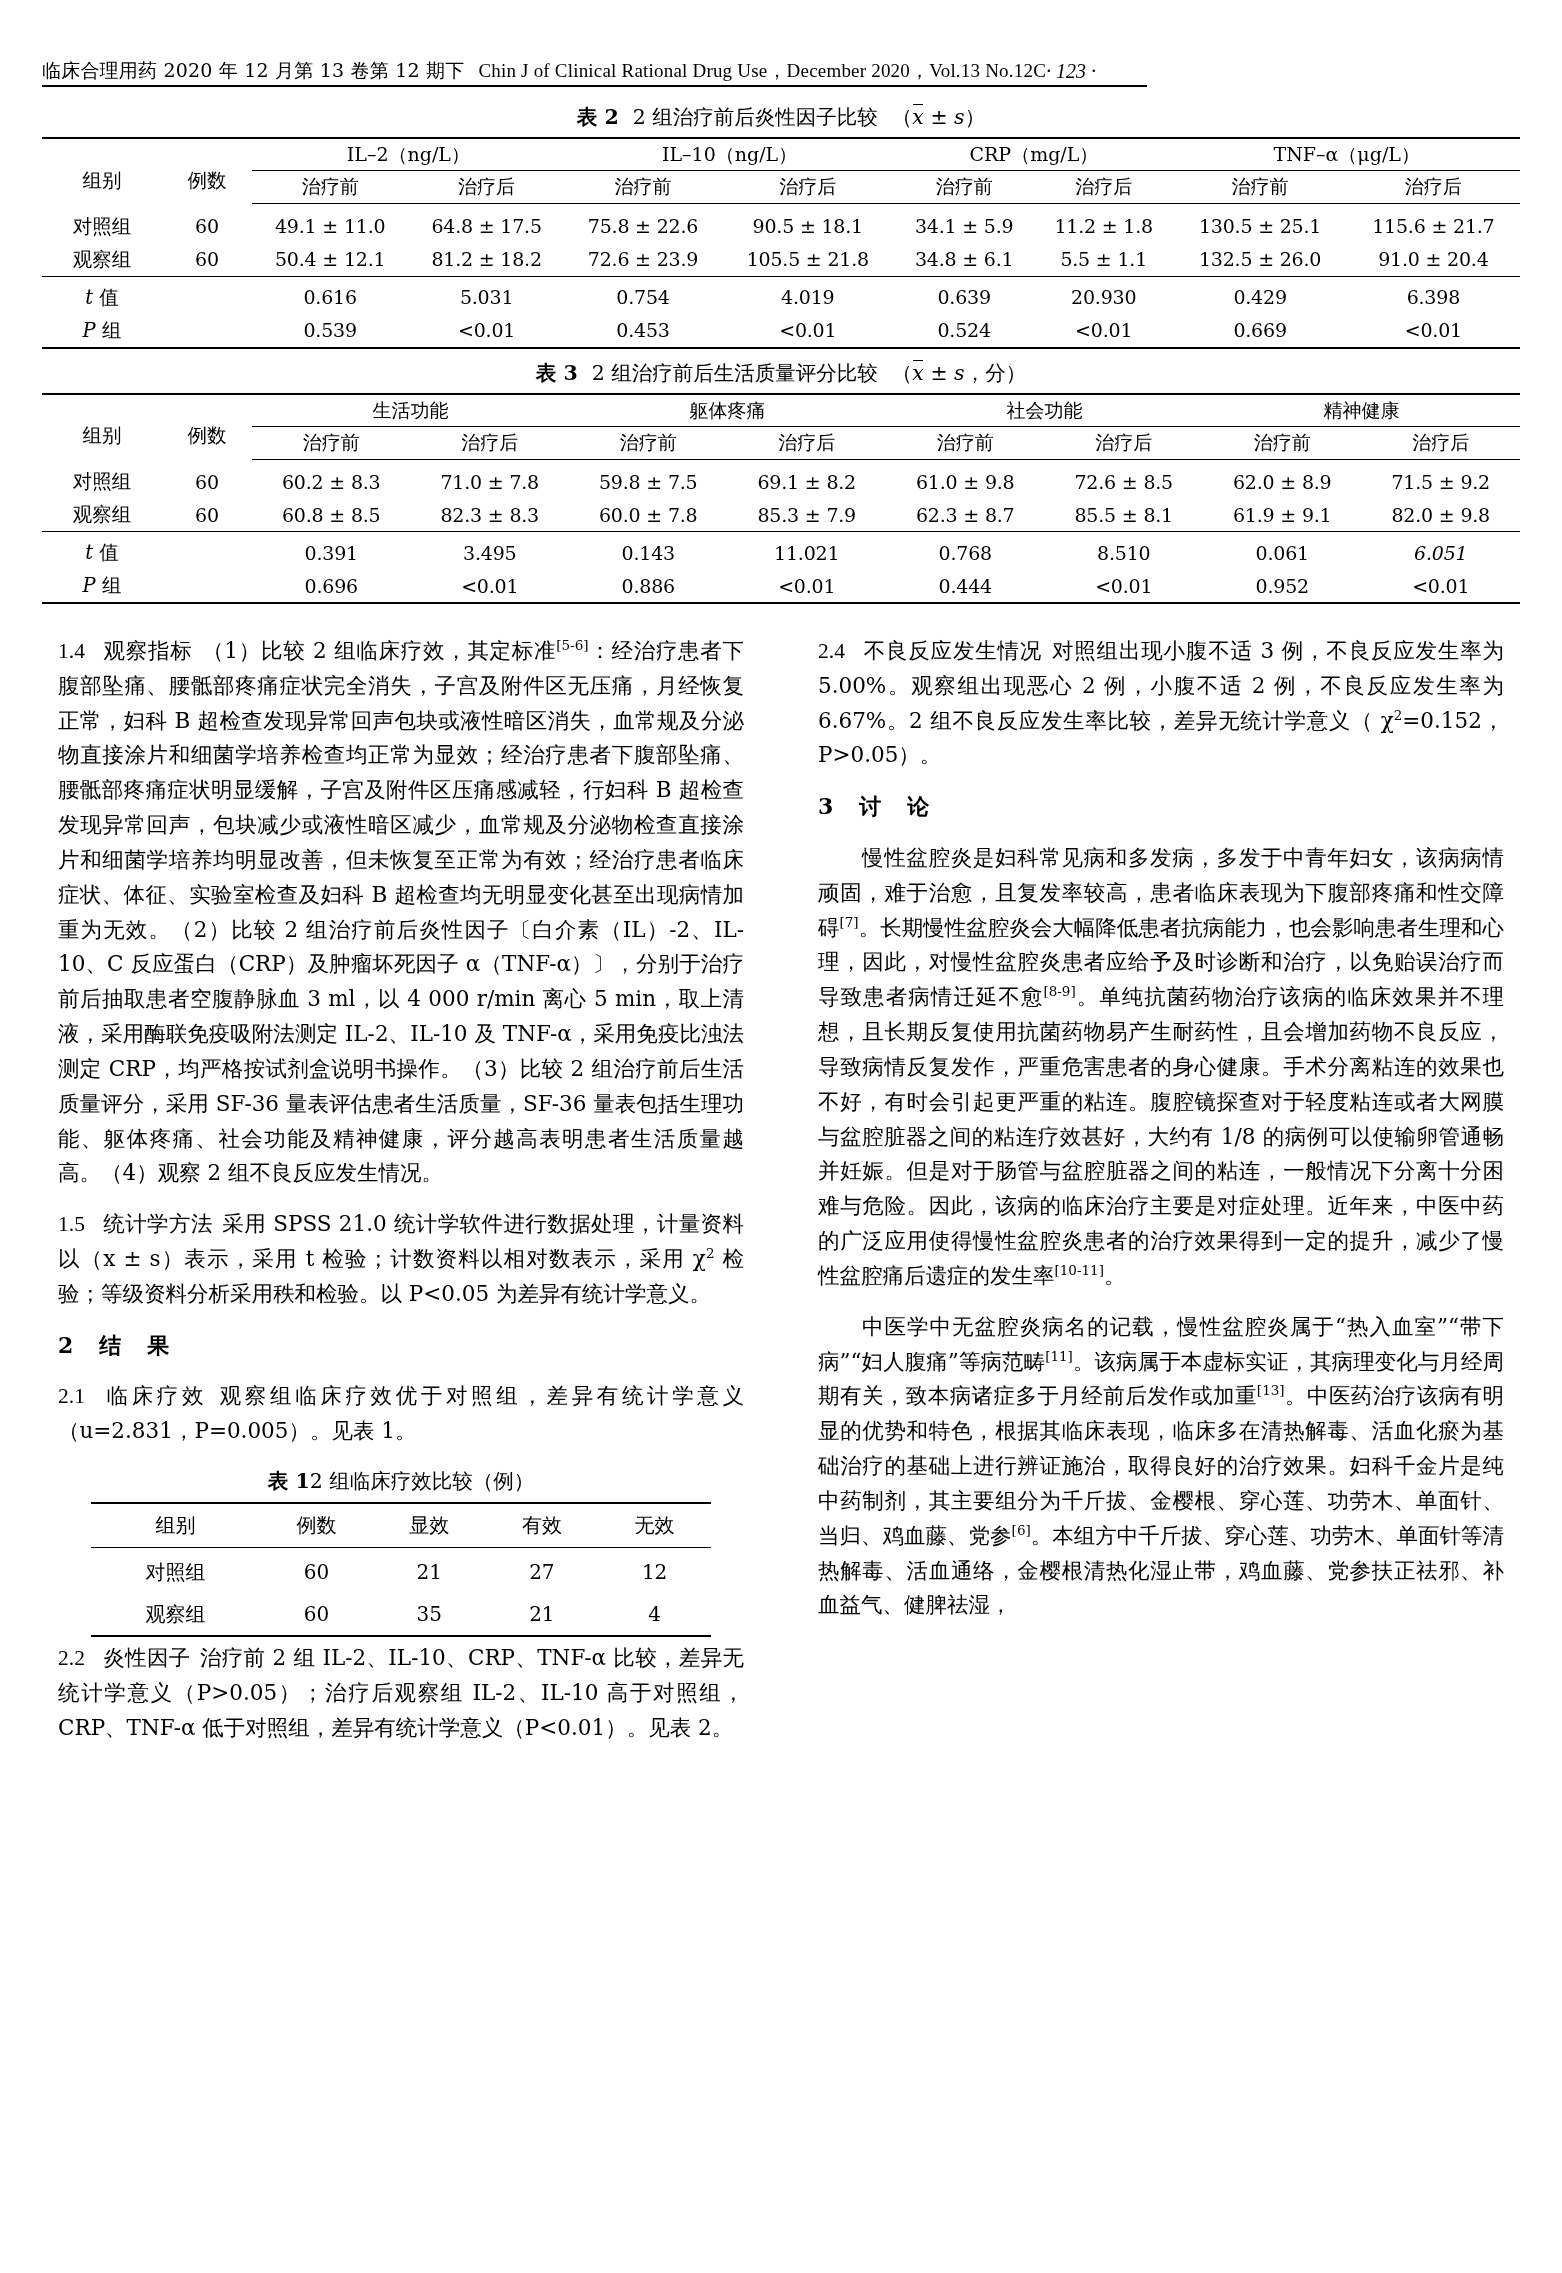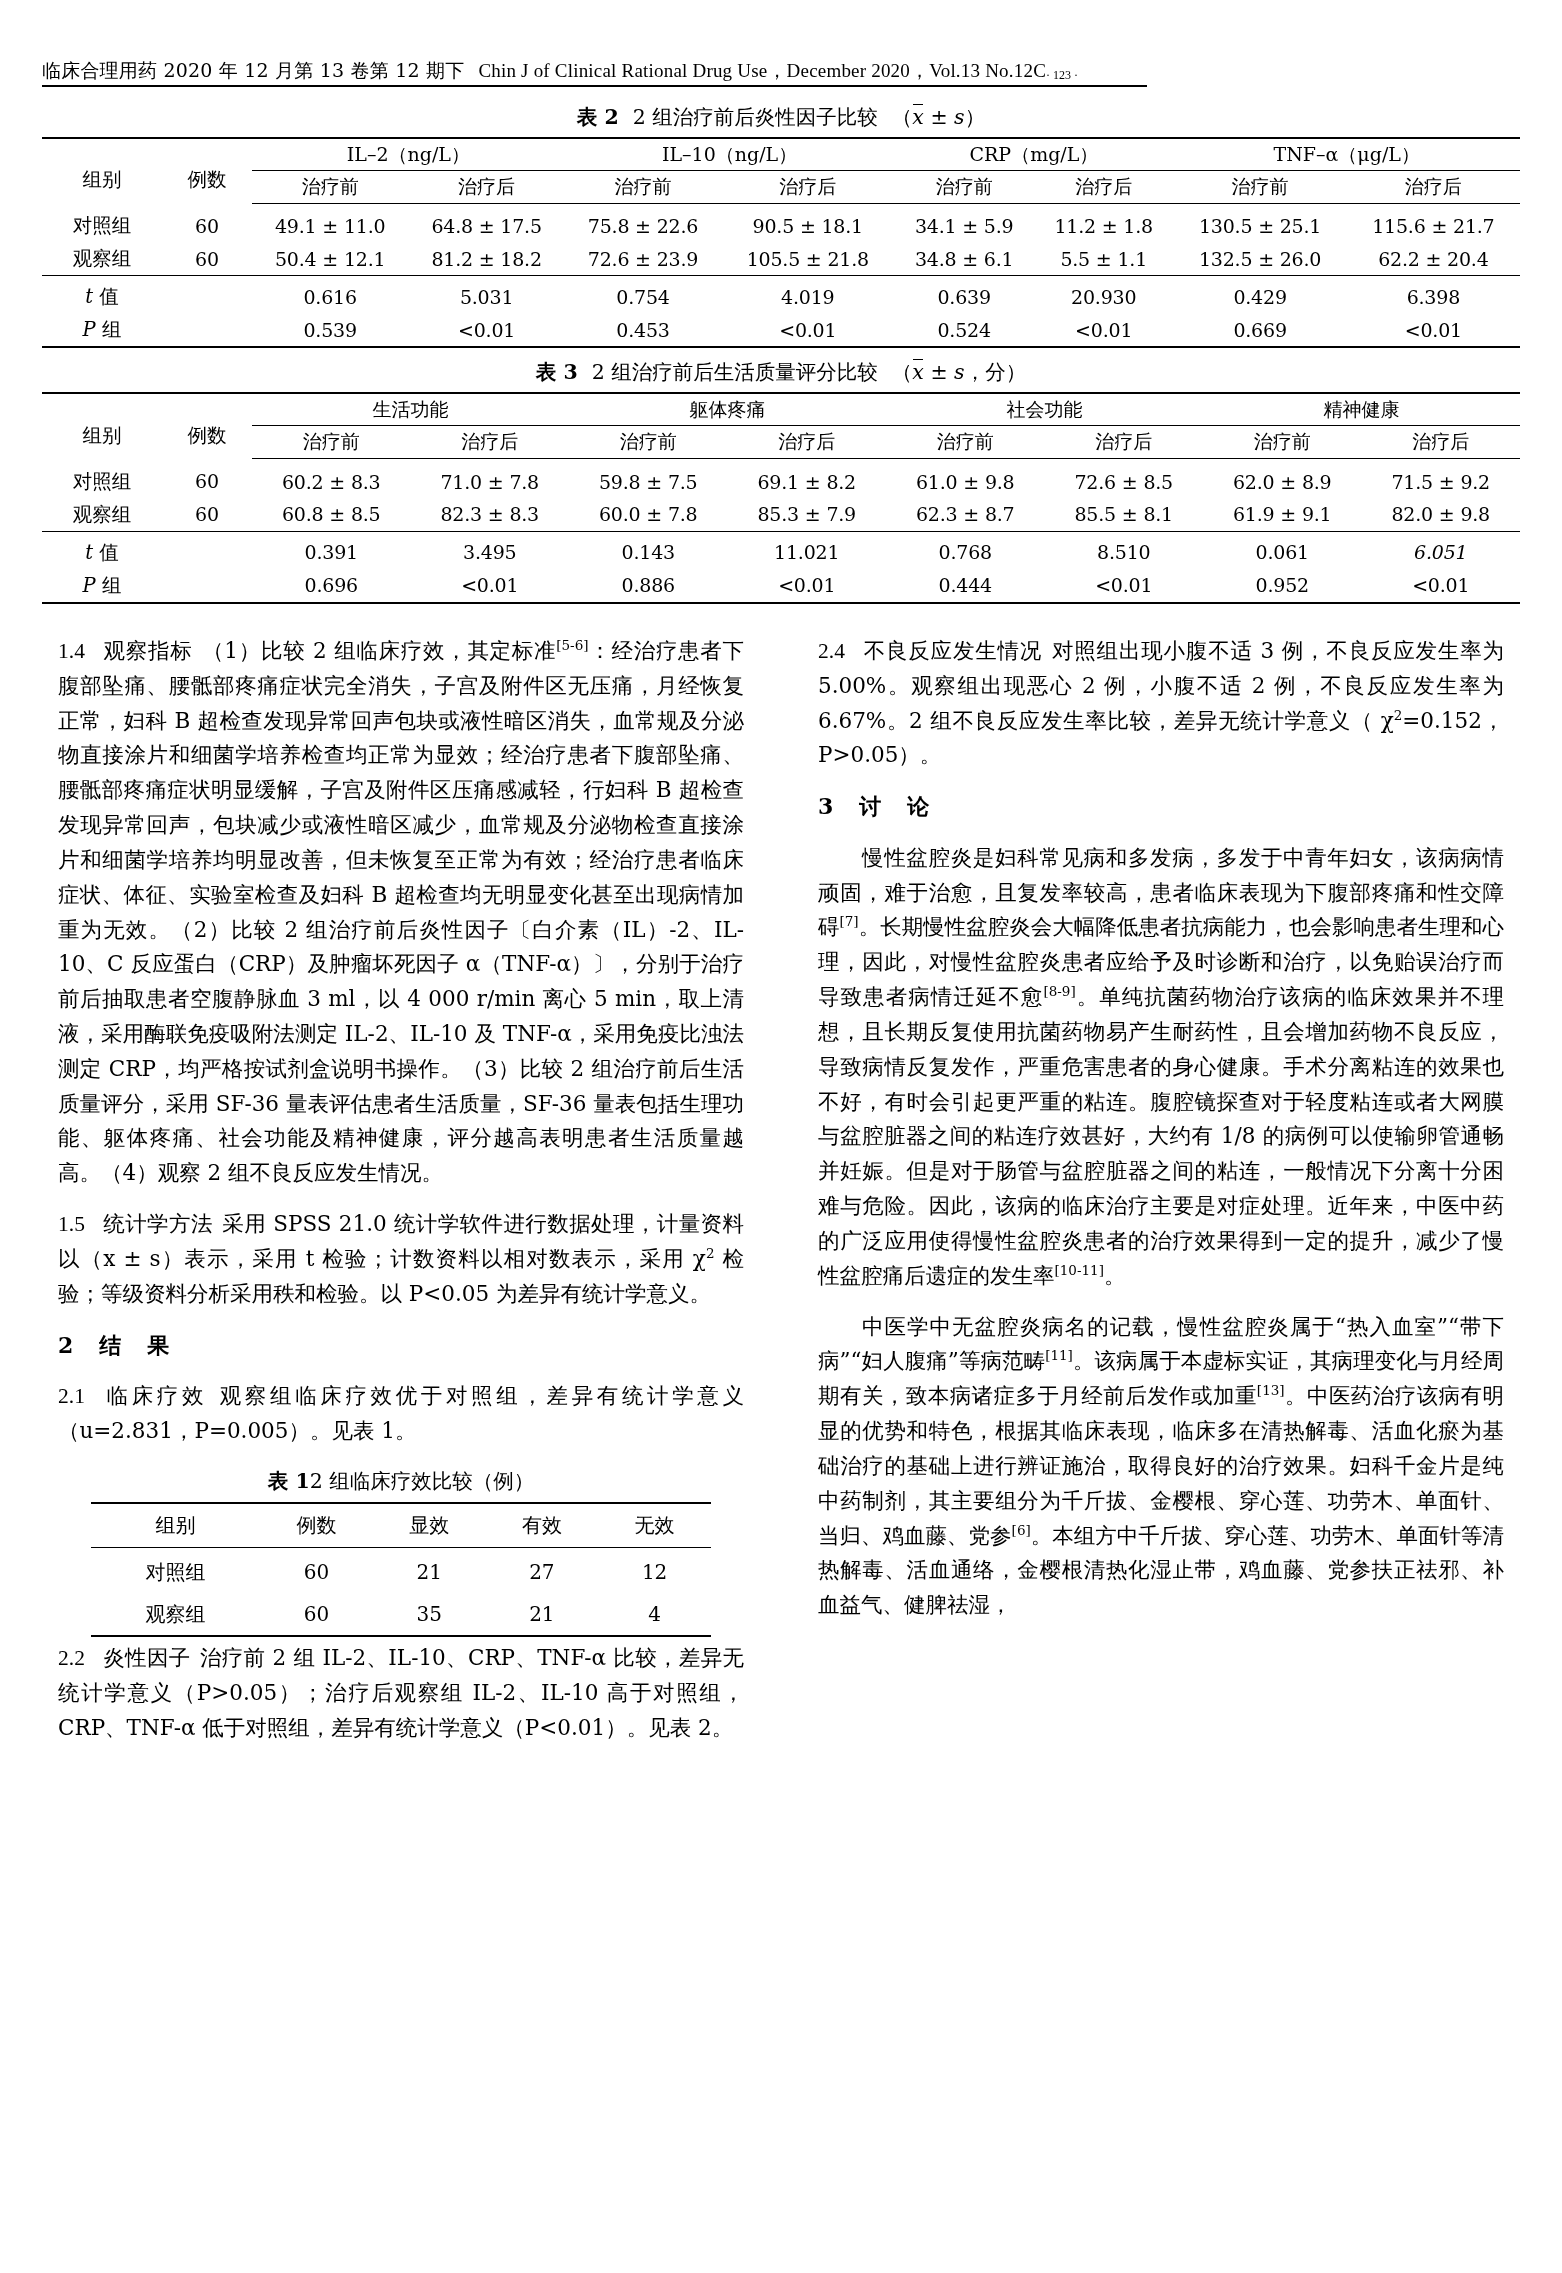--- a/index.html
+++ b/index.html
@@ -24,21 +24,21 @@
     display: flex;
     align-items: flex-end;
     justify-content: flex-start;
     font-size: 19.5px;
     line-height: 1.1;
     padding-bottom: 7px;
   }
   .runhead-left { white-space: nowrap; letter-spacing: .2px; }
   .runhead-left .cn { font-family: "DejaVu Serif", "Liberation Serif", serif; font-size: 19px; }
   .runhead-left .en { font-size: 19px; margin-left: 14px; }
-  .runhead-right { font-size: 12px; white-space: nowrap; padding-right: 4px;}
+  .runhead-right { font-size: 20px; white-space: nowrap; padding-right: 4px; font-style: italic;}
   .rule-head {
     border-bottom: 2.4px solid #000;
     width: 1105px;
     margin-top: -4px;
   }
 
   
   .tbl-title {
     text-align: center;
     font-size: 20.5px;
@@ -170,21 +170,21 @@
     <tr>
       <td class="rowlabel">观察组</td>
       <td class="cell-num">60</td>
       <td class="cell-num">50.4 ± 12.1</td>
       <td class="cell-num">81.2 ± 18.2</td>
       <td class="cell-num">72.6 ± 23.9</td>
       <td class="cell-num">105.5 ± 21.8</td>
       <td class="cell-num">34.8 ± 6.1</td>
       <td class="cell-num">5.5 ± 1.1</td>
       <td class="cell-num">132.5 ± 26.0</td>
-      <td class="cell-num">62.2 ± 20.4</td>
+      <td class="cell-num">91.0 ± 20.4</td>
     </tr>
     <tr>
       <td class="rowlabel" style="border-top:1.3px solid #000;padding-top:7px;"><span class="ital">t</span> 值</td>
       <td style="border-top:1.3px solid #000;"></td>
       <td class="cell-num" style="border-top:1.3px solid #000;padding-top:7px;">0.616</td>
       <td class="cell-num" style="border-top:1.3px solid #000;padding-top:7px;">5.031</td>
       <td class="cell-num" style="border-top:1.3px solid #000;padding-top:7px;">0.754</td>
       <td class="cell-num" style="border-top:1.3px solid #000;padding-top:7px;">4.019</td>
       <td class="cell-num" style="border-top:1.3px solid #000;padding-top:7px;">0.639</td>
       <td class="cell-num" style="border-top:1.3px solid #000;padding-top:7px;">20.930</td>

